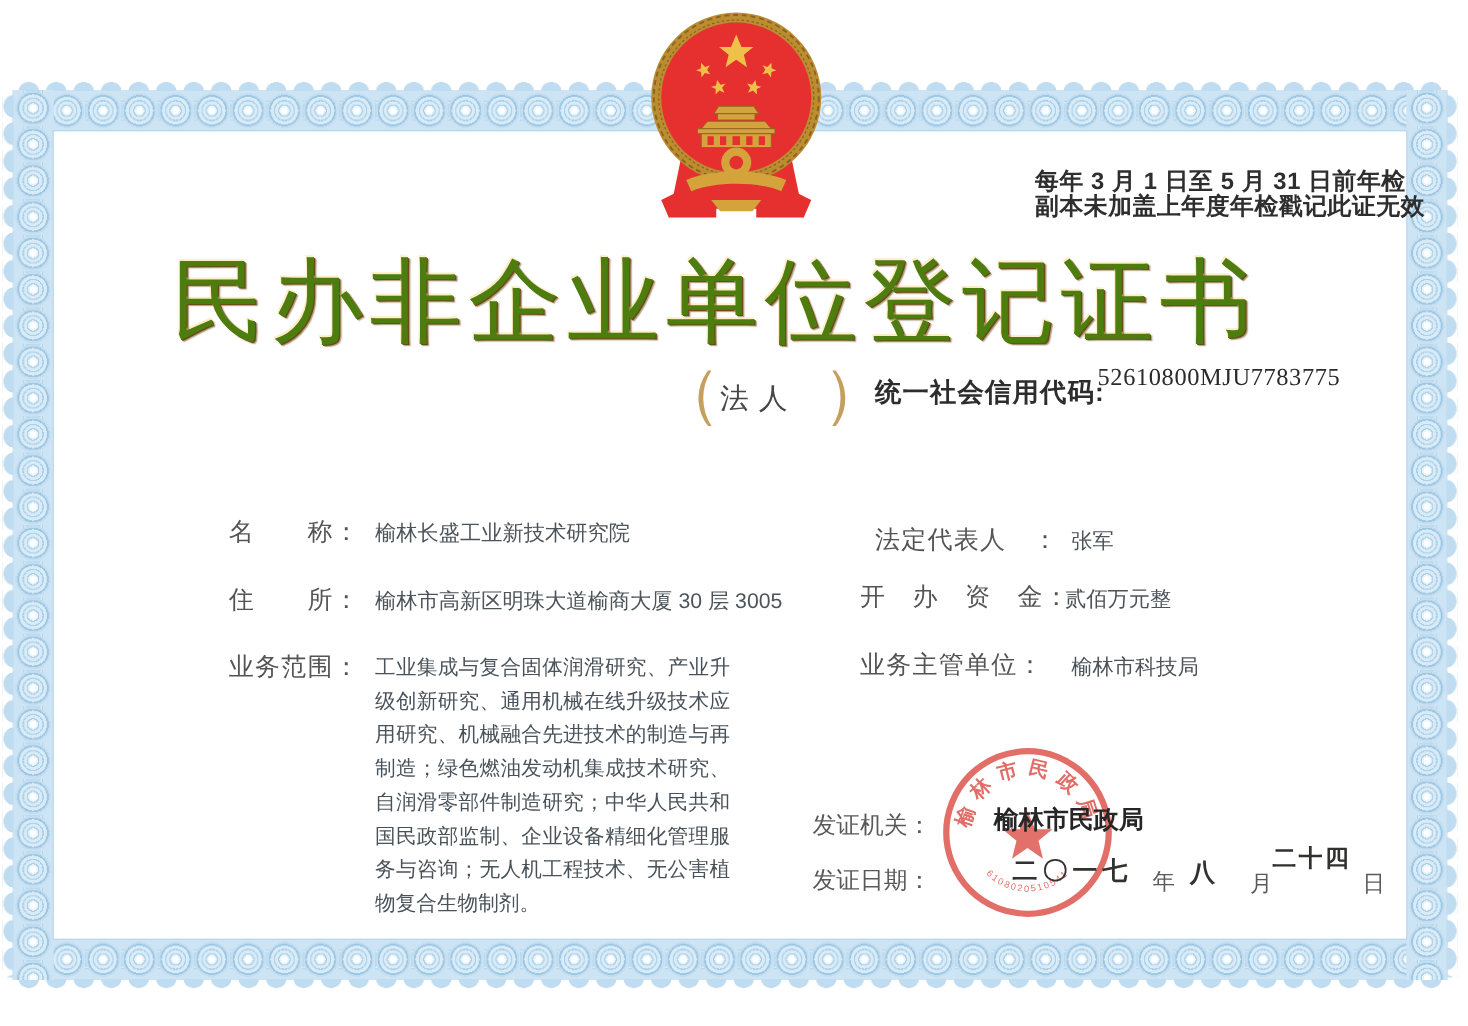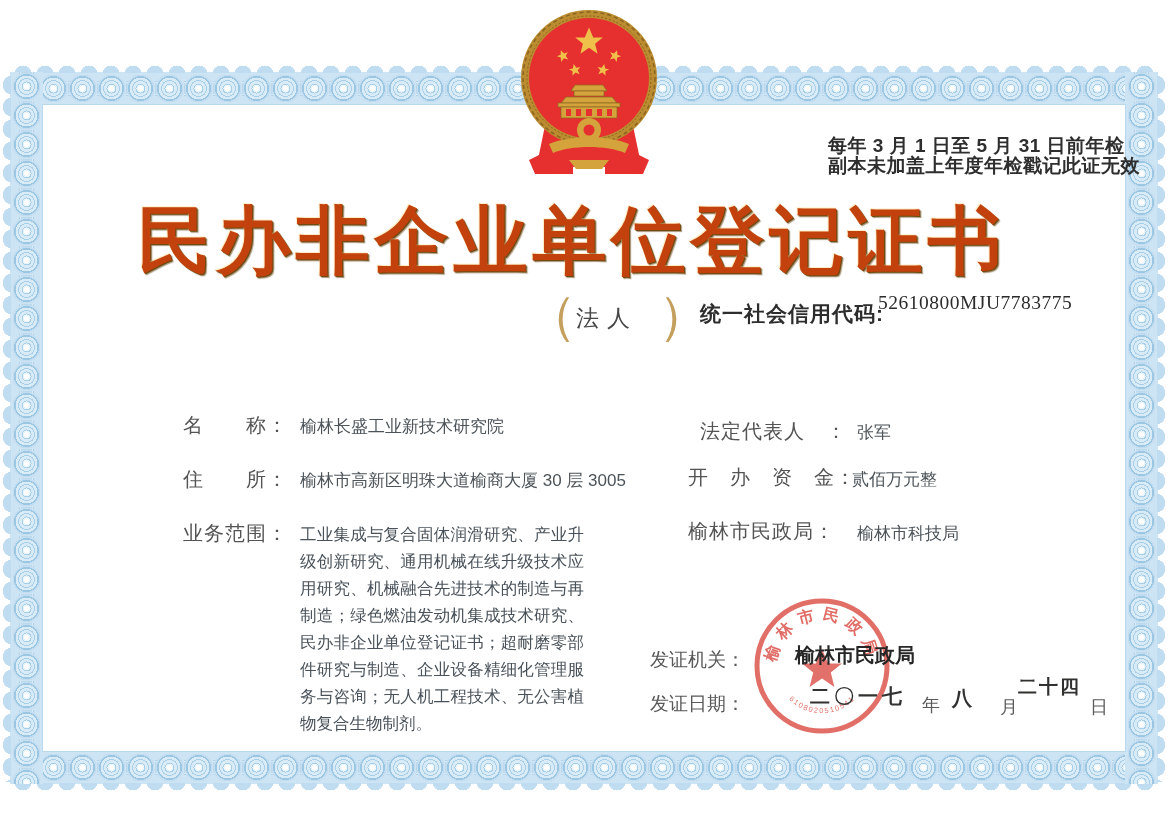--- a/index.html
+++ b/index.html
@@ -40,21 +40,21 @@
 
   
   .emblem{position:absolute;left:511px;top:4px;width:156px;height:176px;z-index:5;}
   .seal{position:absolute;left:750px;top:594px;width:144px;height:144px;z-index:3;
         mix-blend-mode:multiply;opacity:.9;}
 
   
   .annotation{position:absolute;left:828px;top:136px;width:340px;font-size:19px;
     font-weight:600;color:#2e2e2e;line-height:20px;letter-spacing:.5px;}
   .cert-title{position:absolute;left:0;width:1144px;top:192px;text-align:center;
-    font-size:74px;font-weight:700;letter-spacing:5px;color:#c2410c;
+    font-size:74px;font-weight:400;letter-spacing:5px;color:#4d7c0f;
     text-shadow:2px 2px 1px rgba(96,64,12,.55),-1px -1px 0 rgba(255,236,196,.95),1px 1px 0 #7c5a1c;}
   .paren{position:absolute;font-size:52px;line-height:1;color:#c59f5e;font-weight:400;
     font-family:"Liberation Serif",serif;}
   .paren-open{left:525px;top:290px;}
   .paren-close{left:658px;top:290px;}
   .entity-type{position:absolute;left:576px;top:303px;font-size:23px;letter-spacing:8px;color:#474747;}
   .code-label{position:absolute;left:700px;top:300px;font-size:21px;font-weight:700;color:#2d2d2d;letter-spacing:1px;}
   .code-value{position:absolute;left:878px;top:292px;font-size:19.5px;color:#2b2b2b;
     font-family:"Liberation Serif",serif;letter-spacing:.5px;}
 
@@ -150,29 +150,29 @@
   <span class="code-label">统一社会信用代码:</span>
   <span class="code-value">52610800MJU7783775</span>
 
   <span class="f-label" style="left:183px;top:412px;">名　　称：</span>
   <span class="f-value" style="left:300px;top:415px;">榆林长盛工业新技术研究院</span>
 
   <span class="f-label" style="left:183px;top:466px;">住　　所：</span>
   <span class="f-value" style="left:300px;top:469px;">榆林市高新区明珠大道榆商大厦 30 层 3005</span>
 
   <span class="f-label" style="left:183px;top:520px;">业务范围：</span>
-  <div class="scope-value">工业集成与复合固体润滑研究、产业升级创新研究、通用机械在线升级技术应用研究、机械融合先进技术的制造与再制造；绿色燃油发动机集成技术研究、民办非企业单位登记证书；超耐磨零部件研究与制造、企业设备精细化管理服务与咨询；无人机工程技术、无公害植物复合生物制剂。</div>
+  <div class="scope-value">工业集成与复合固体润滑研究、产业升级创新研究、通用机械在线升级技术应用研究、机械融合先进技术的制造与再制造；绿色燃油发动机集成技术研究、自润滑零部件制造研究；中华人民共和国民政部监制、企业设备精细化管理服务与咨询；无人机工程技术、无公害植物复合生物制剂。</div>
 
   <span class="f-label" style="left:700px;top:418px;">法定代表人　：</span>
   <span class="f-value" style="left:857px;top:421px;">张军</span>
 
   <span class="f-label" style="left:688px;top:464px;">开　办　资　金：</span>
   <span class="f-value" style="left:852px;top:468px;">贰佰万元整</span>
 
-  <span class="f-label" style="left:688px;top:518px;">榆林市民政局：</span>
+  <span class="f-label" style="left:688px;top:518px;">业务主管单位：</span>
   <span class="f-value" style="left:857px;top:522px;">榆林市科技局</span>
 
   <span class="issuer-label">发证机关：</span>
   <span class="issuer-value">榆林市民政局</span>
 
   <span class="date-label">发证日期：</span>
   <span class="d-filled" style="left:810px;top:683px;letter-spacing:4px;">二〇一七</span>
   <span class="d-unit" style="left:922px;top:693px;">年</span>
   <span class="d-filled" style="left:952px;top:685px;">八</span>
   <span class="d-unit" style="left:1000px;top:695px;">月</span>

